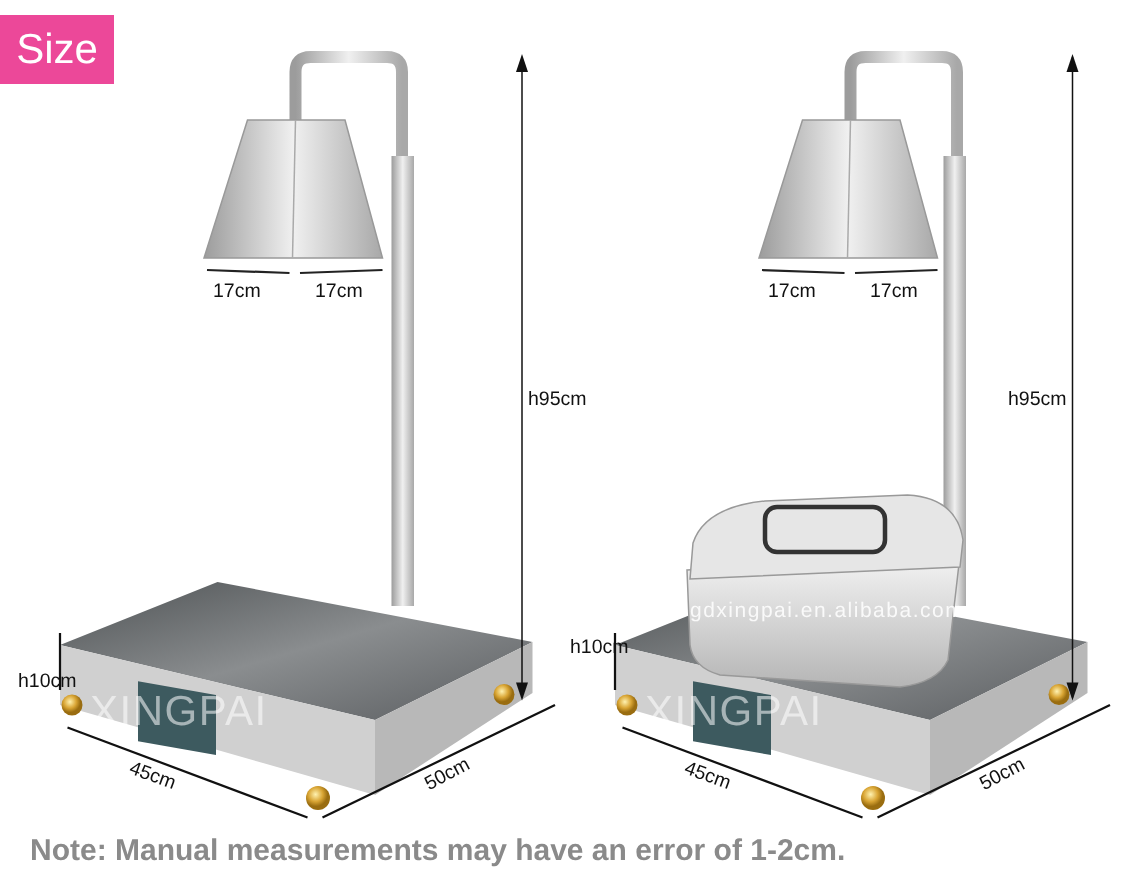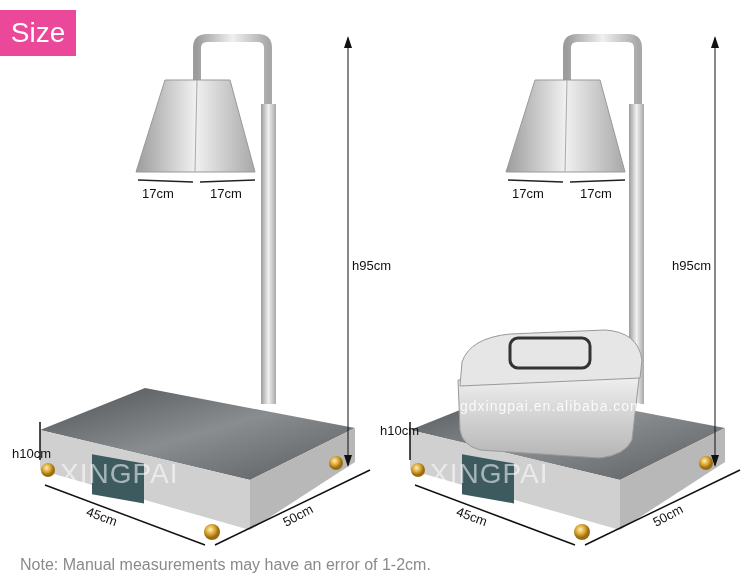--- a/index.html
+++ b/index.html
@@ -1,19 +1,19 @@
 <!DOCTYPE html>
 <html><head>
 <meta charset="utf-8">
 <style>
   html, body { margin:0; padding:0; }
   body { width:750px; height:580px; background:#ffffff; position:relative; overflow:hidden; font-family:"Liberation Sans", sans-serif; }
   .size-badge { position:absolute; left:0; top:10px; width:76px; height:46px; background:#ec4899; color:#fff; font-size:28px; line-height:46px; text-align:center; }
   .label { position:absolute; font-size:13px; color:#111; white-space:nowrap; }
-  .note { position:absolute; left:20px; top:556px; font-size:16px; color:#8a8a8a; }
+  .note { position:absolute; left:20px; top:556px; font-size:20px; color:#8a8a8a;font-weight:bold; }
   .panel { position:absolute; top:0; width:375px; height:550px; }
   svg { position:absolute; left:0; top:0; }
   .watermark { position:absolute; font-size:28px; color:rgba(255,255,255,0.55); letter-spacing:1px; }
 </style>
 </head>
 <body>
 
 <div class="size-badge">Size</div>
 
 <div class="panel" style="left:0;">

